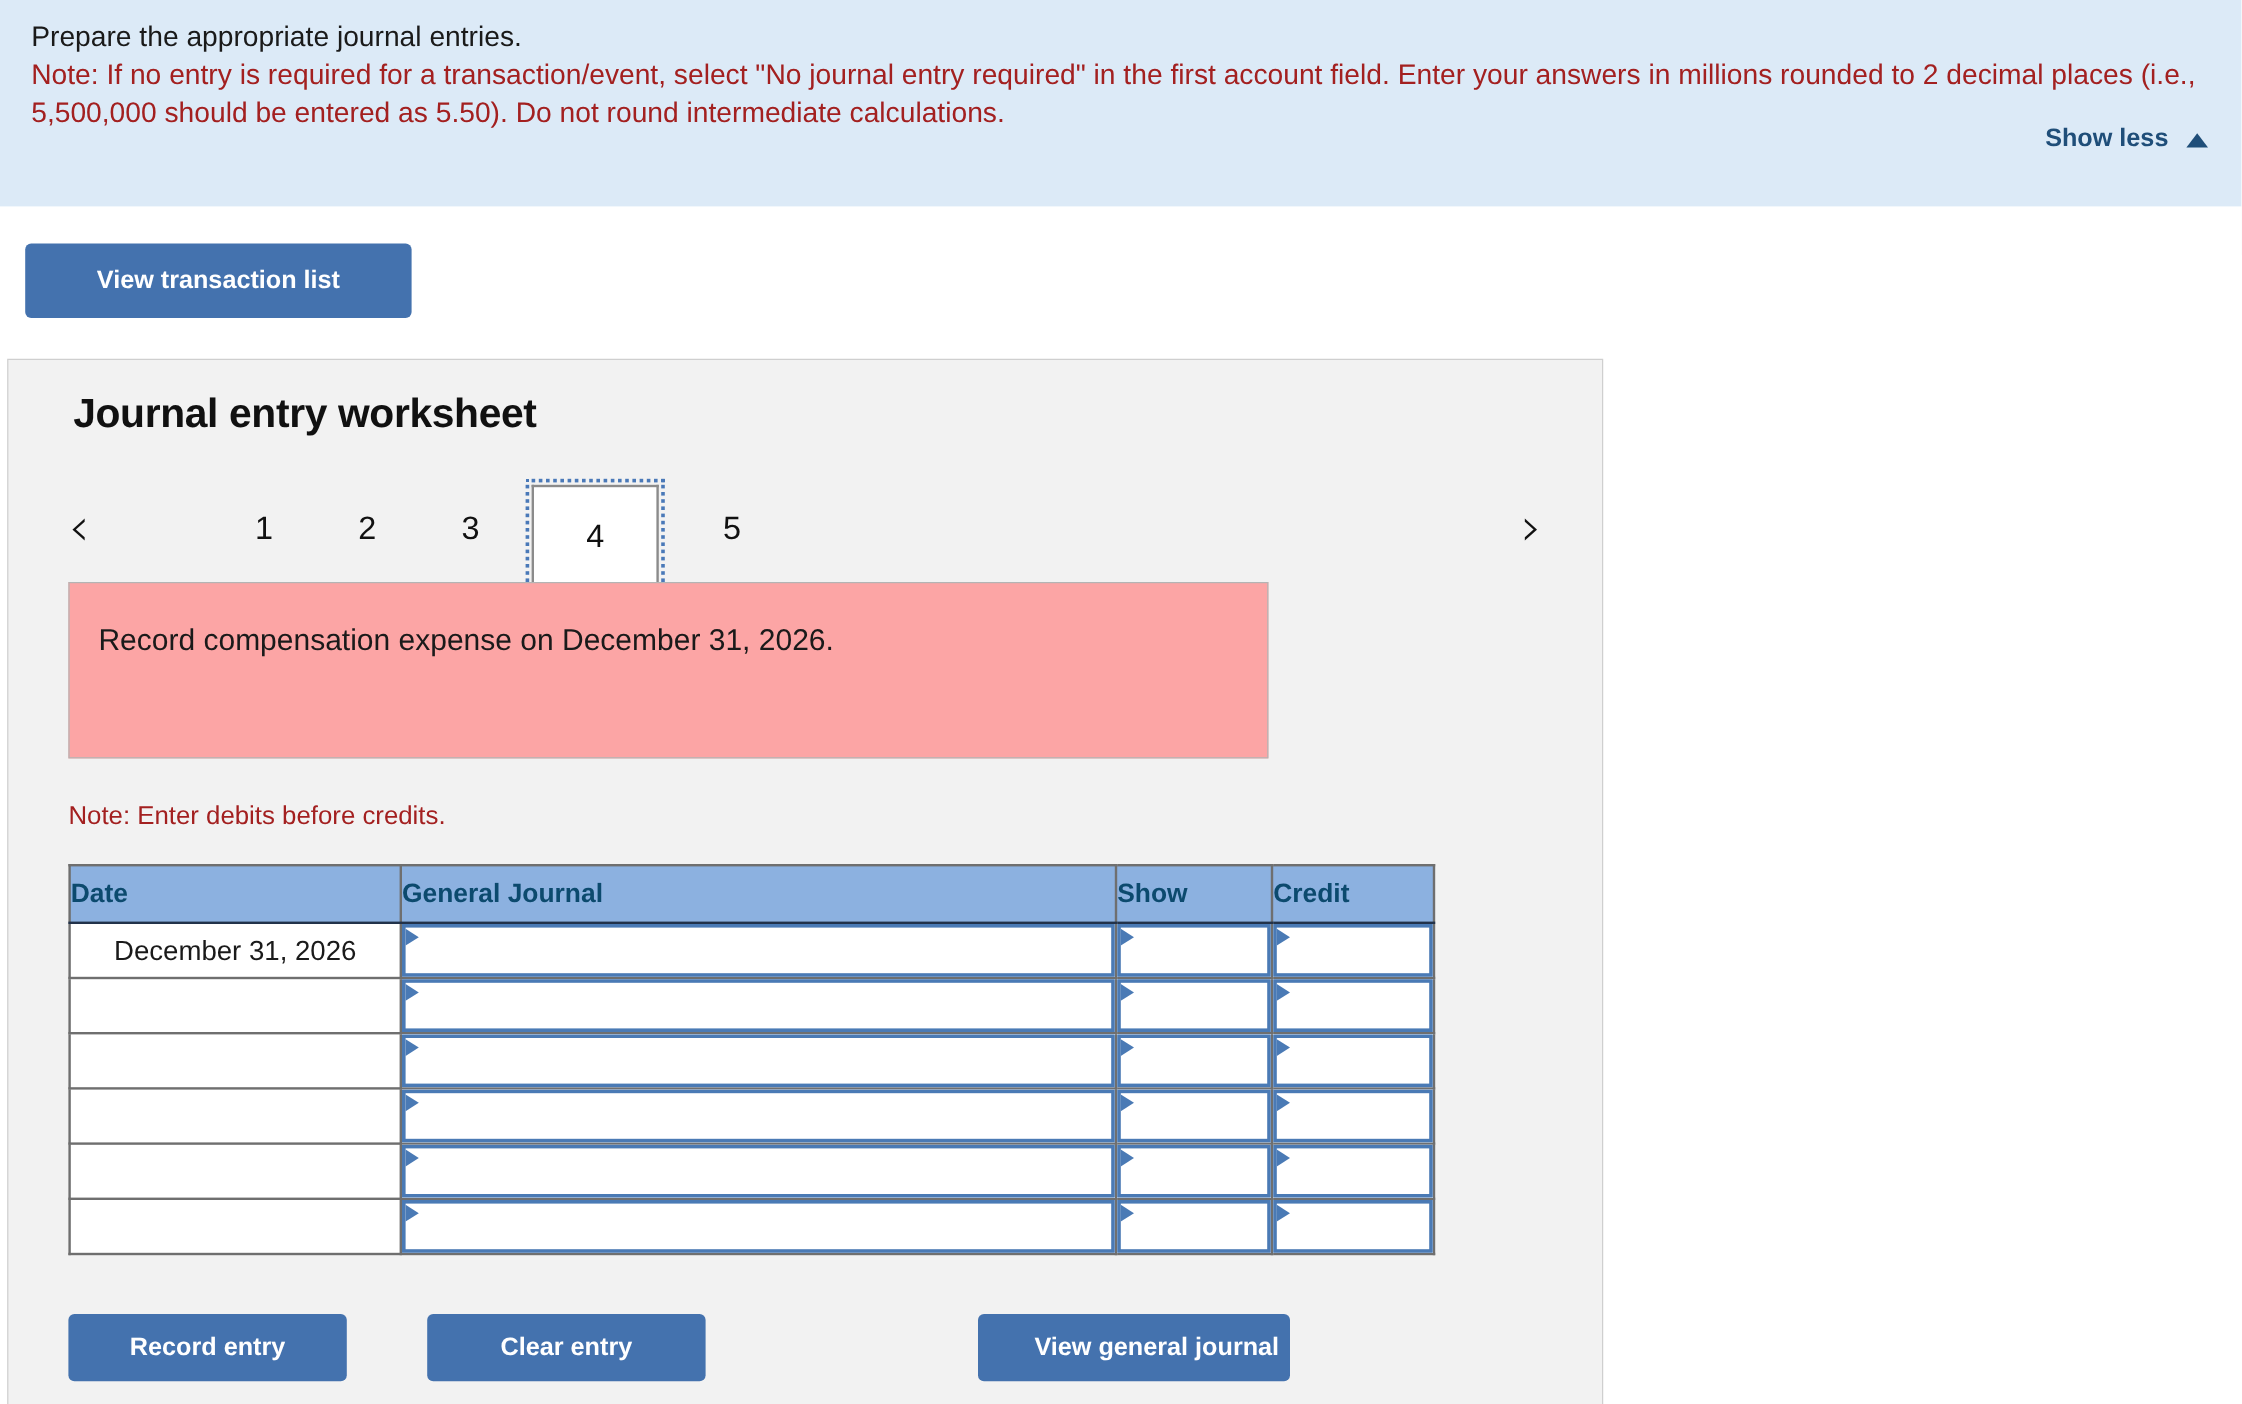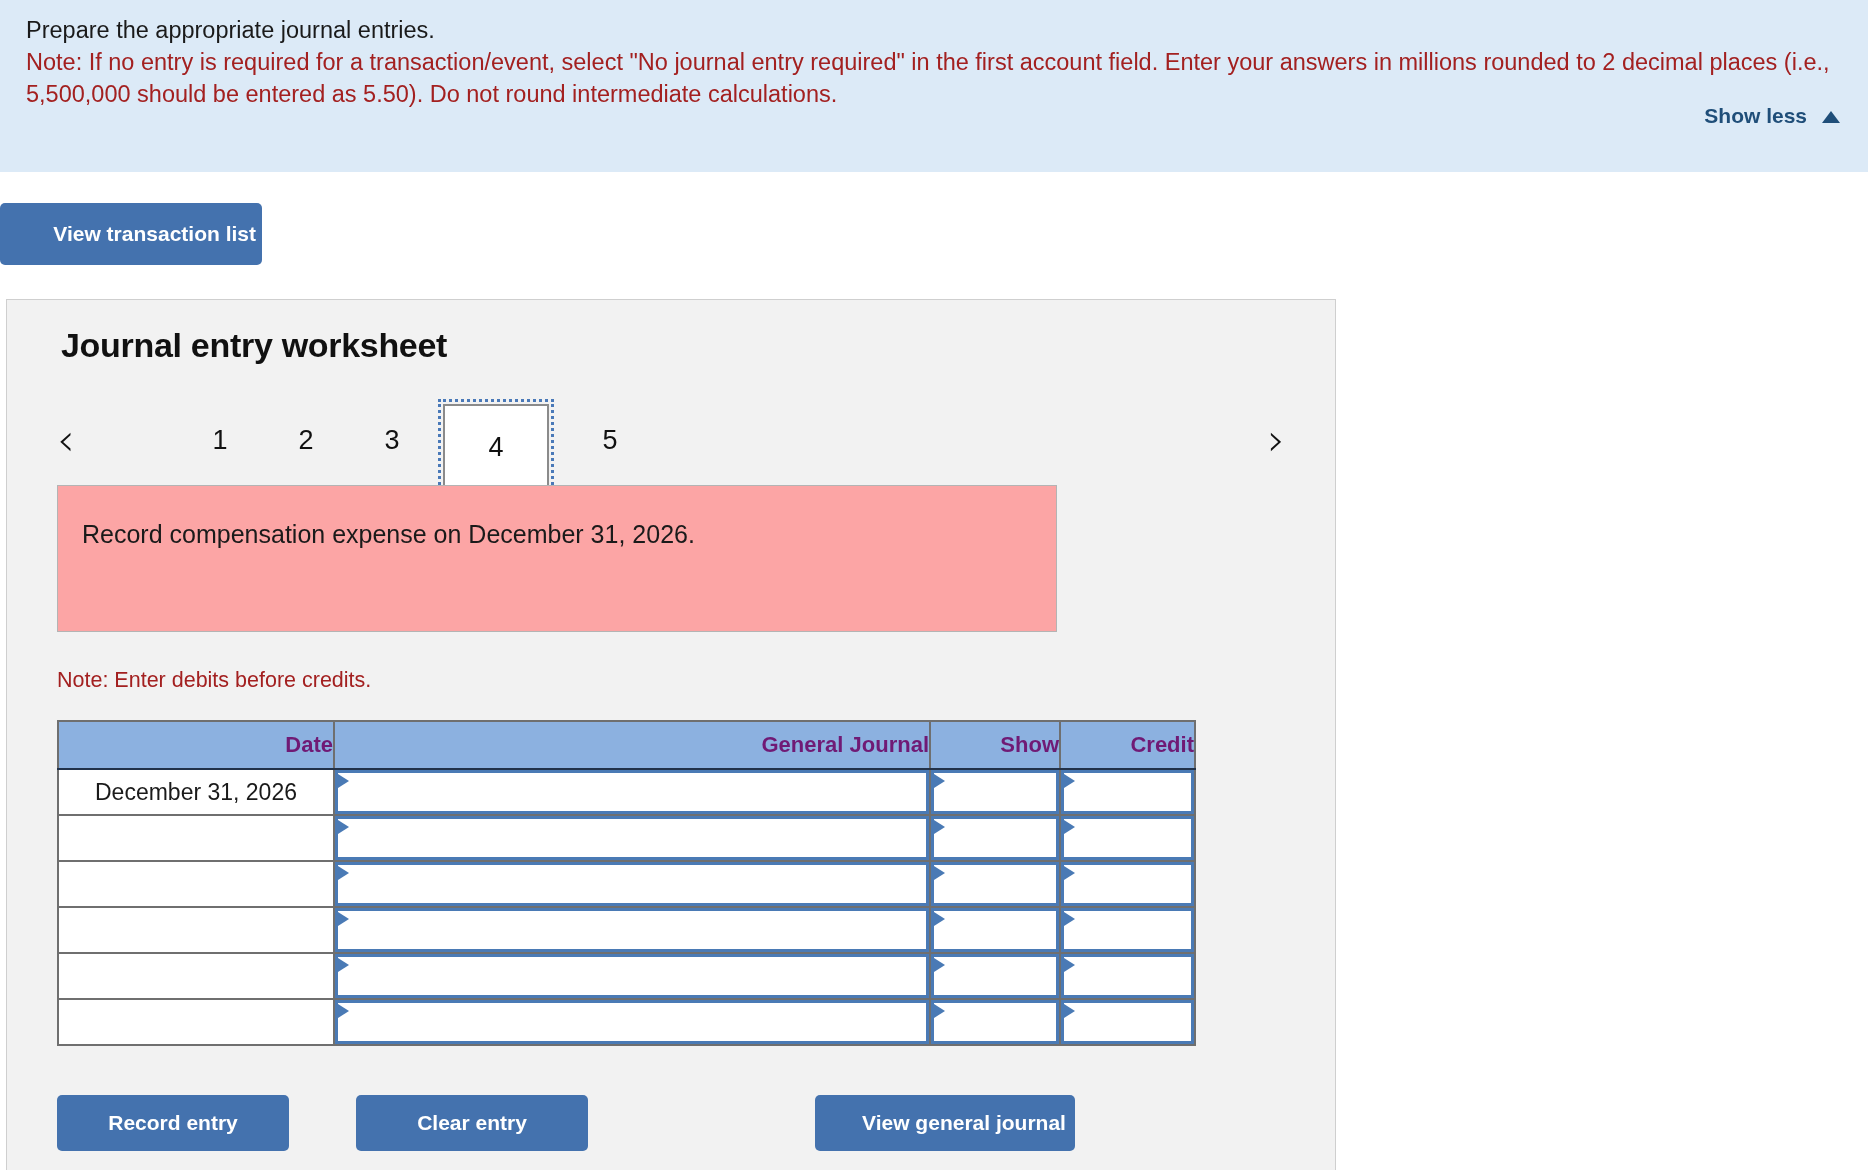--- a/index.html
+++ b/index.html
@@ -72,25 +72,24 @@
     font-family: "Liberation Sans", sans-serif;
     font-weight: bold;
     font-size: 21px;
     cursor: pointer;
     text-align: center;
     box-sizing: border-box;
   }
 
   #view-transaction-list {
     position: absolute;
-    left: 0;
+    left: 21px;
     top: 203px;
-    width: 262px;
+    width: 322px;
     height: 62px;
-    text-align: right;
   }
 
   
   .worksheet-panel {
     position: absolute;
     left: 6px;
     top: 285px;
     width: 1330px;
     height: 885px;
     background: #f2f2f2;
@@ -187,24 +186,24 @@
     top: 420px;
     border-collapse: collapse;
     table-layout: fixed;
   }
   .jtable th {
     background: #8cb1e0;
     border: 2px solid #6f6f6f;
     border-bottom: 2px solid #22324a;
     font-size: 22px;
     font-weight: bold;
-    color: #701a75;
+    color: #0c4a6e;
     height: 46px;
     padding: 0;
-    text-align: right;
+    text-align: left;
   }
   .jtable td {
     border: 2px solid #6f6f6f;
     padding: 0;
     height: 44px;
     background: #ffffff;
     vertical-align: middle;
   }
   .col-date   { width: 276px; }
   .col-gj     { width: 596px; }

